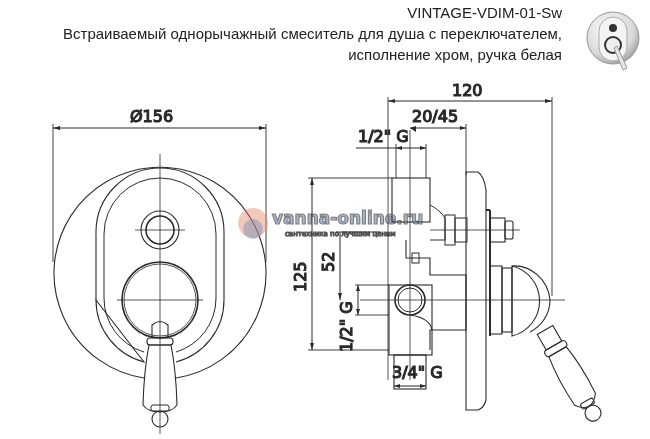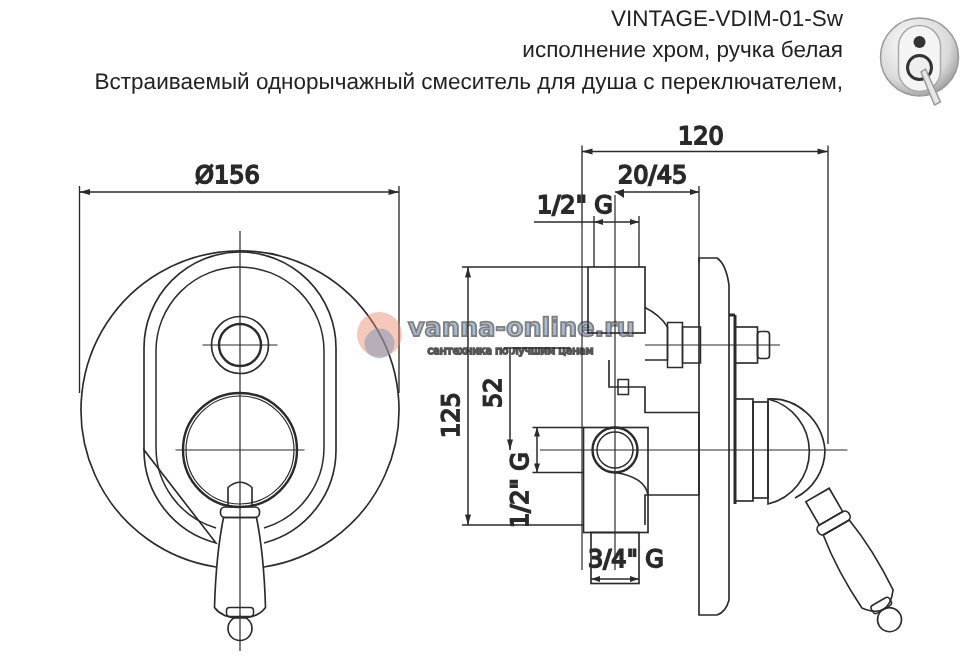--- a/index.html
+++ b/index.html
@@ -10,22 +10,22 @@
   svg.drawing { position: absolute; left: 0; top: 0; }
   .dim { font-family: "DejaVu Sans", sans-serif; font-size: 16px; fill: #222; }
   .wm1 { font-family: "DejaVu Sans", sans-serif; font-size: 17px; font-weight: bold; fill: #6f8fb5; opacity: 0.6; }
   .wm2 { font-family: "DejaVu Sans", sans-serif; font-size: 7px; fill: #8fa7c5; opacity: 0.8; }
 </style>
 </head>
 <body>
 
 <div class="title-block">
   <div>VINTAGE-VDIM-01-Sw</div>
+  <div style="margin-right:-0px">Встраиваемый однорычажный смеситель для душа с переключателем,</div>
   <div>исполнение хром, ручка белая</div>
-  <div style="margin-right:-0px">Встраиваемый однорычажный смеситель для душа с переключателем,</div>
 </div>
 
 <svg class="thumb" viewBox="0 0 60 66">
   <defs>
     <radialGradient id="chrome" cx="40%" cy="35%" r="70%">
       <stop offset="0%" stop-color="#ffffff"></stop>
       <stop offset="70%" stop-color="#d9d9d9"></stop>
       <stop offset="100%" stop-color="#9a9a9a"></stop>
     </radialGradient>
   </defs>

